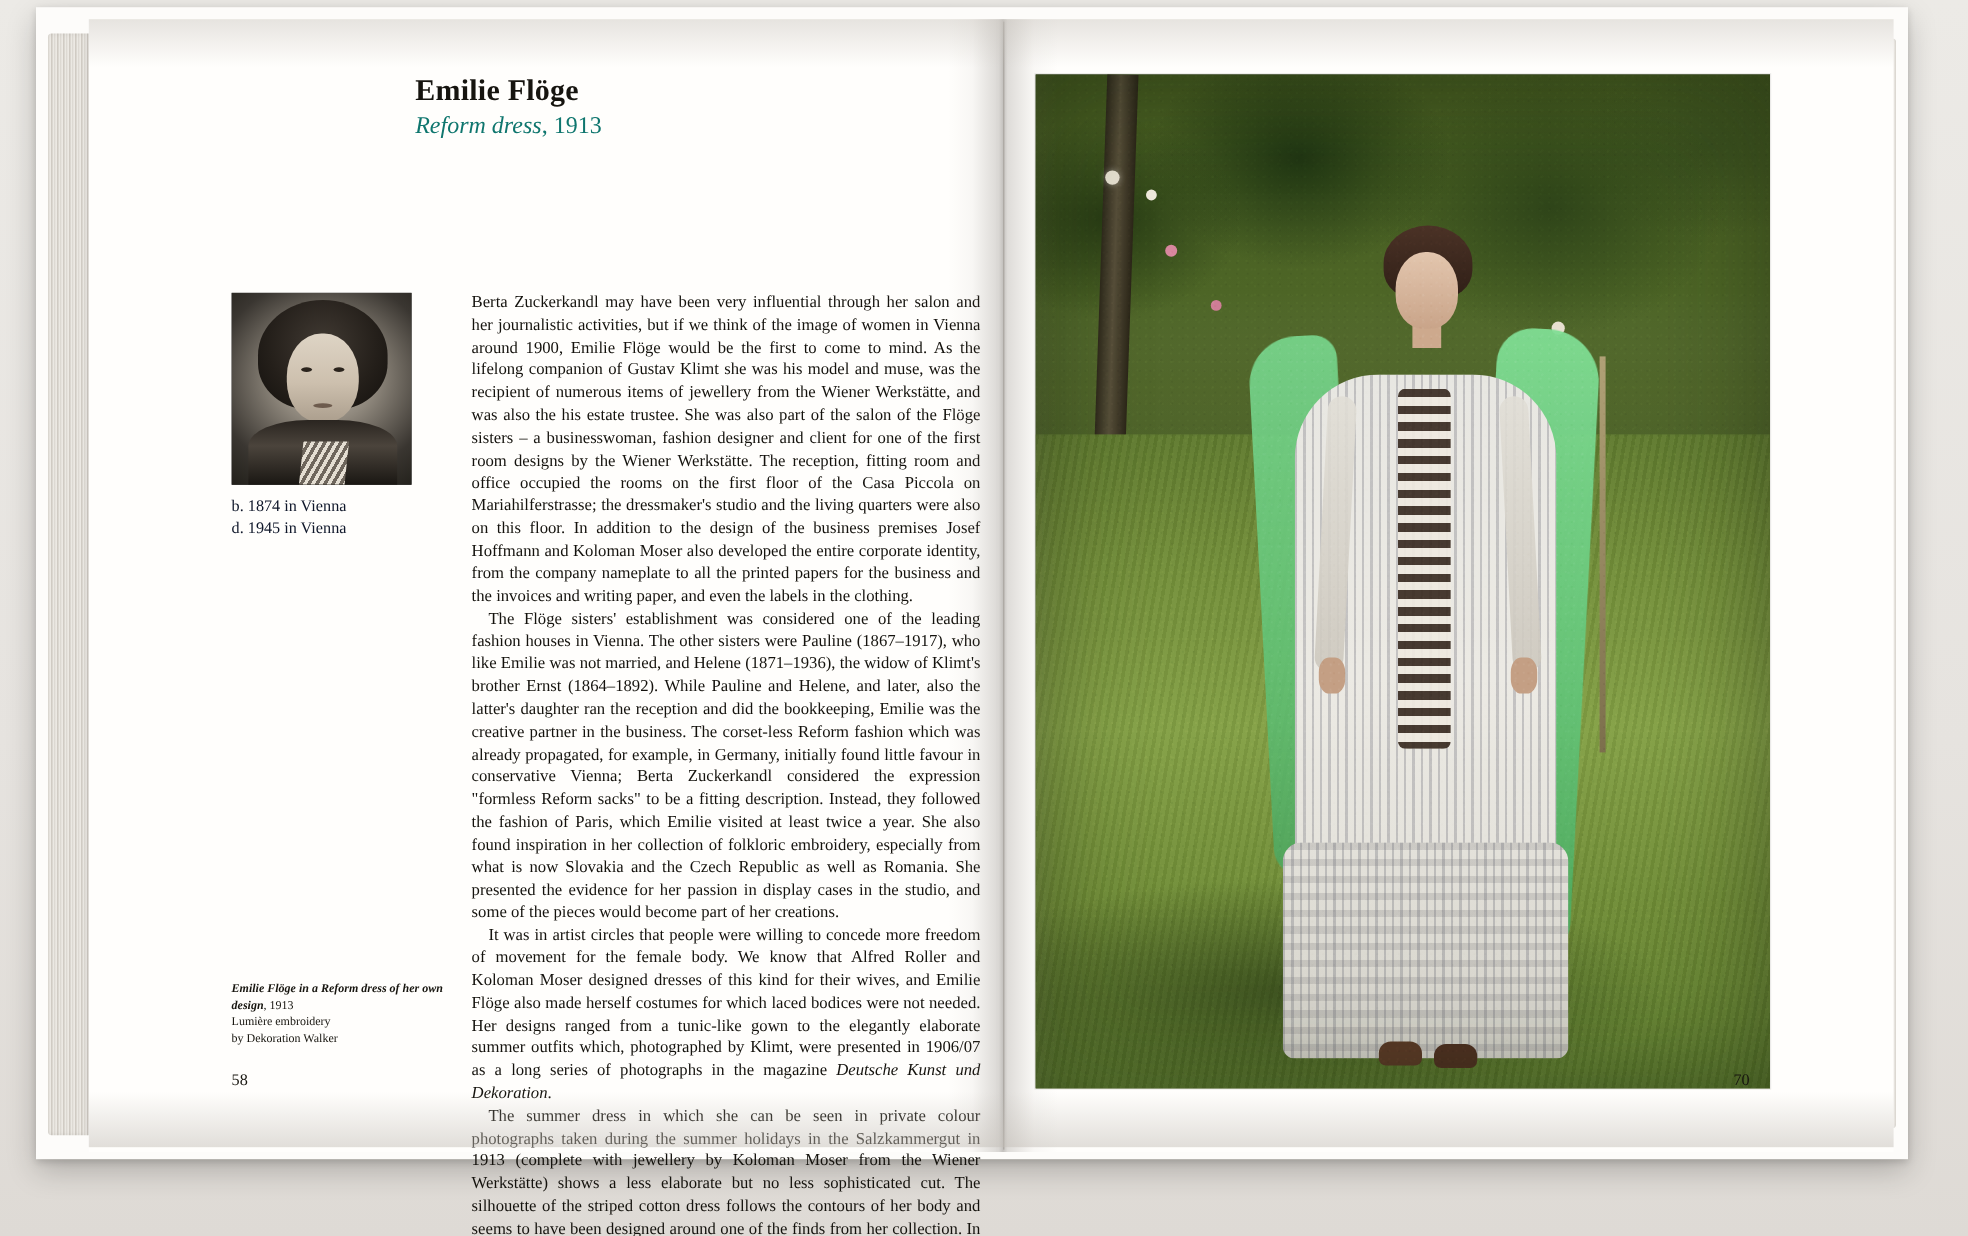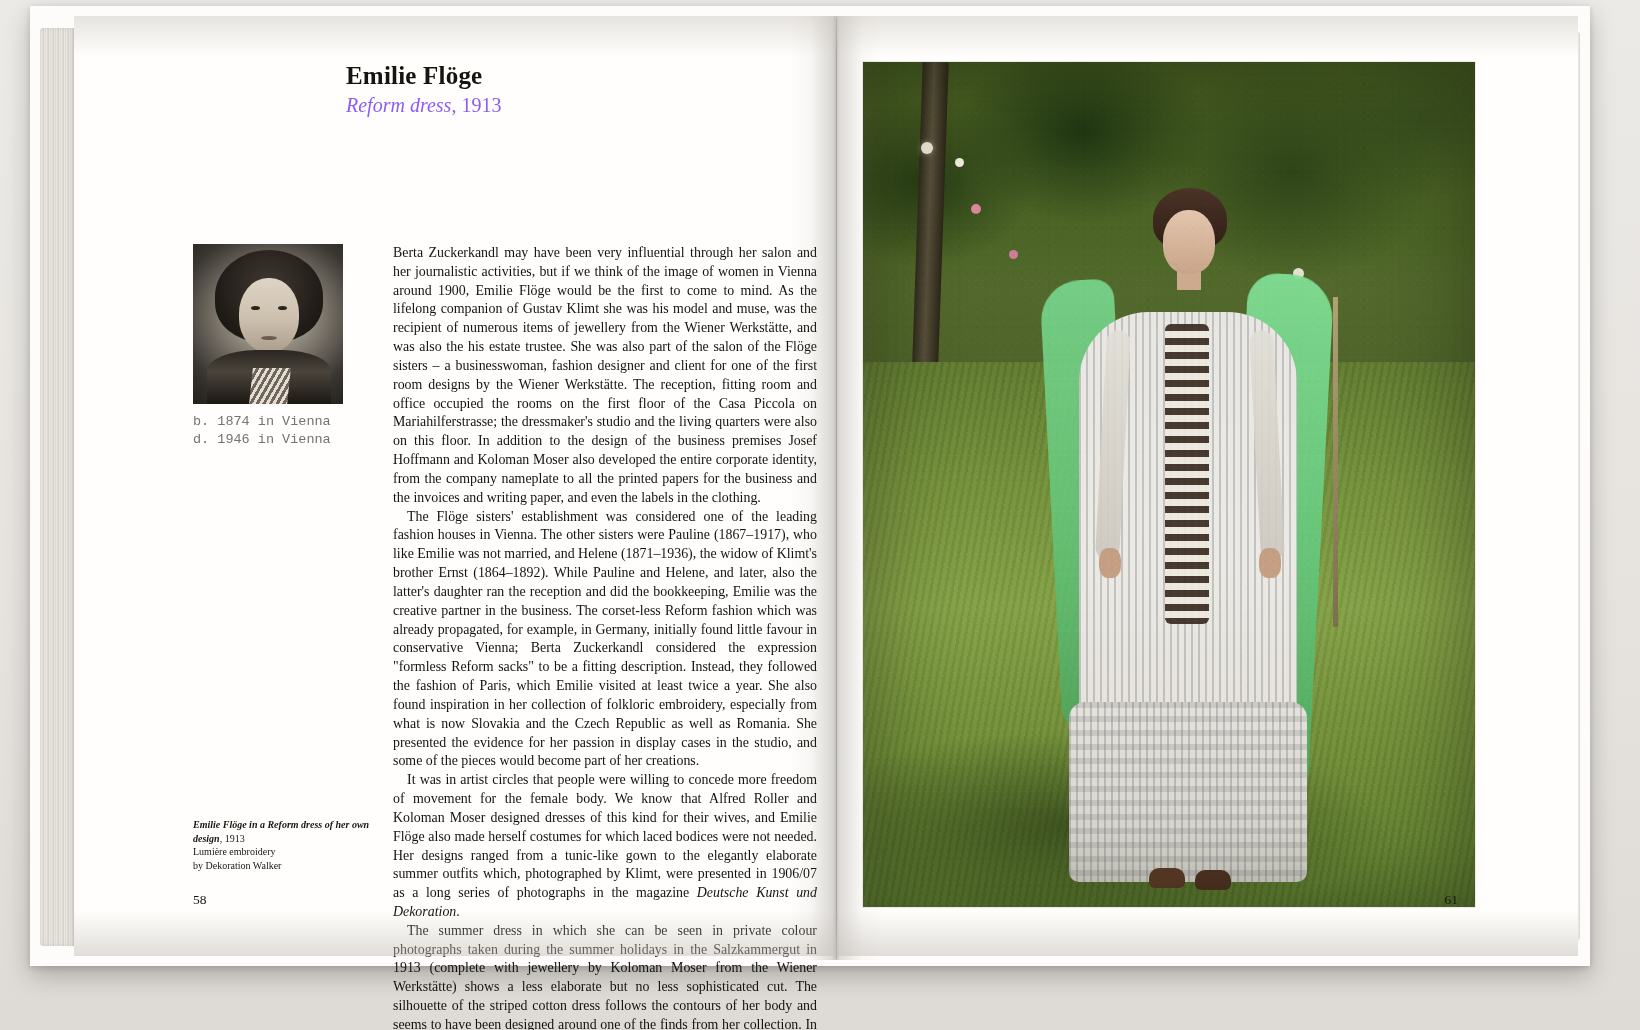--- a/index.html
+++ b/index.html
@@ -127,21 +127,21 @@
     font-weight: bold;
     font-size: 25px;
     letter-spacing: 0.2px;
     color: #16140f;
     margin: 0 0 4px 0;
     line-height: 1.1;
   }
   .art-subtitle {
     font-family: "Liberation Serif", serif;
     font-size: 20px;
-    color: #8b5cf6;
+    color: #0f766e;
     margin: 0;
     line-height: 1.15;
   }
   .art-subtitle i { font-style: italic; }
 
   .portrait-wrap {
     position: absolute;
     left: 119px;
     top: 228px;
     width: 150px;
@@ -198,24 +198,24 @@
   .portrait .p-collar {
     position: absolute;
     left: 58px; bottom: 0;
     width: 38px; height: 36px;
     background: repeating-linear-gradient(115deg, #e4ded2 0 3px, #6e665c 3px 6px);
     transform: skewX(-6deg);
   }
 
   .life-dates {
     margin-top: 9px;
-    font-family: Liberation Mono, monospace;
+    font-family: Liberation Serif, serif;
     font-size: 13.5px;
     line-height: 1.35;
-    color: #737373;
+    color: #0f172a;
   }
 
   .caption {
     position: absolute;
     left: 119px;
     top: 802px;
     width: 180px;
     font-family: "Liberation Serif", serif;
     font-size: 10px;
     line-height: 1.37;
@@ -417,21 +417,21 @@
           <div class="p-hair"></div>
           <div class="p-face"></div>
           <div class="p-eye l"></div>
           <div class="p-eye r"></div>
           <div class="p-mouth"></div>
           <div class="p-body"></div>
           <div class="p-collar"></div>
         </div>
         <div class="life-dates">
           <div>b. 1874 in Vienna</div>
-          <div>d. 1946 in Vienna</div>
+          <div>d. 1945 in Vienna</div>
         </div>
       </div>
 
       <div class="caption">
         <span class="cap-strong">Emilie Flöge in a Reform dress of her own design</span><span class="cap-rest">, 1913</span>
         <div>Lumière embroidery</div>
         <div>by Dekoration Walker</div>
       </div>
 
       <div class="body-col">
@@ -471,21 +471,21 @@
         <div class="ph fig-hand-r"></div>
         <div class="ph fig-neck"></div>
         <div class="ph fig-hair"></div>
         <div class="ph fig-head"></div>
         <div class="ph fig-shoe-l"></div>
         <div class="ph fig-shoe-r"></div>
 
         <div class="ph ph-grain"></div>
         <div class="ph ph-vignette"></div>
       </div>
-      <div class="folio folio-right">61</div>
+      <div class="folio folio-right">70</div>
     </div>
 
     <div class="gutter"></div>
     <div class="gutter-line"></div>
     <div class="page-shade-top"></div>
     <div class="page-shade-bottom"></div>
   </div>
 </div>
 
 </body></html>

